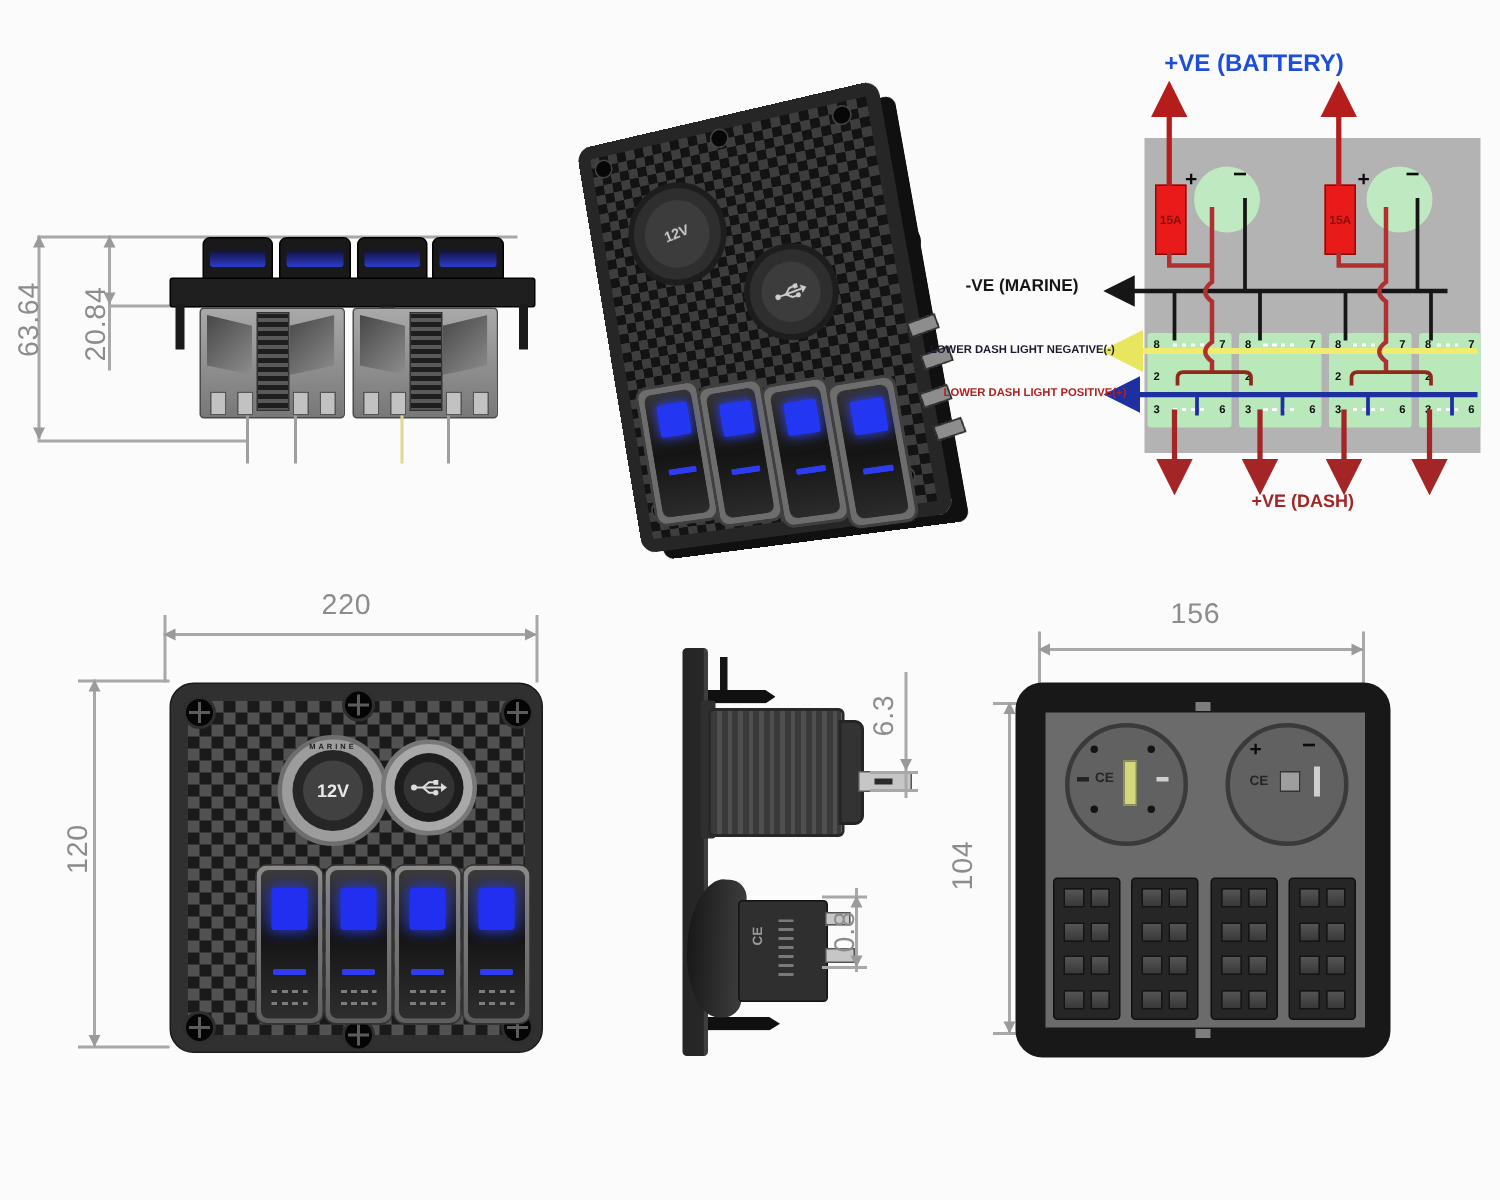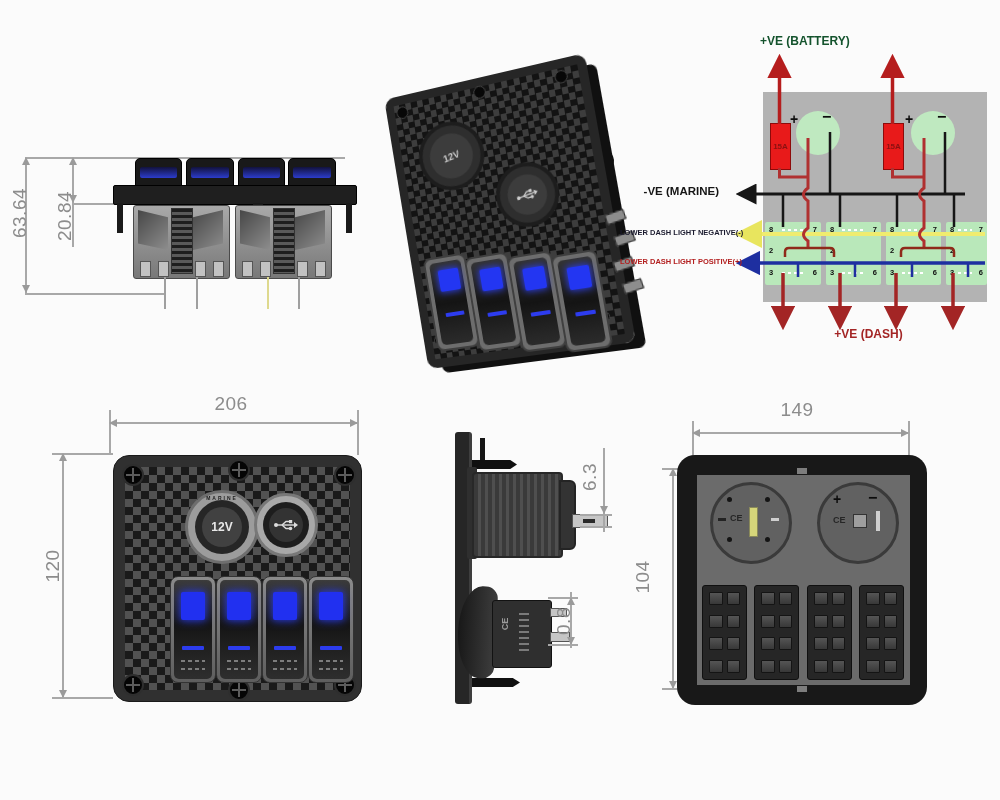--- a/index.html
+++ b/index.html
@@ -295,29 +295,29 @@
       <line x1="178" y1="243" x2="178" y2="257" stroke="#1e2fa0" stroke-width="2.5"></line>
       <line x1="235" y1="243" x2="235" y2="257" stroke="#1e2fa0" stroke-width="2.5"></line>
       <line x1="292" y1="243" x2="292" y2="257" stroke="#1e2fa0" stroke-width="2.5"></line>
       <line x1="348" y1="243" x2="348" y2="257" stroke="#1e2fa0" stroke-width="2.5"></line>
       <line x1="163" y1="253" x2="163" y2="298" stroke="#a32525" stroke-width="3.5" marker-end="url(#mdr)"></line>
       <line x1="220" y1="253" x2="220" y2="298" stroke="#a32525" stroke-width="3.5" marker-end="url(#mdr)"></line>
       <line x1="276" y1="253" x2="276" y2="298" stroke="#a32525" stroke-width="3.5" marker-end="url(#mdr)"></line>
       <line x1="333" y1="253" x2="333" y2="298" stroke="#a32525" stroke-width="3.5" marker-end="url(#mdr)"></line>
     </svg>
 
-    <div class="wd-lbl" style="left:140px;top:14px;width:152px;text-align:left;font-size:12px;color:#14532d;">+VE (BATTERY)</div>
+    <div class="wd-lbl" style="left:140px;top:14px;width:152px;text-align:center;font-size:16px;color:#1d4ed8;">+VE (BATTERY)</div>
     <div class="wd-lbl" style="left:15px;top:165px;width:84px;text-align:right;font-size:11.5px;color:#151515;">-VE (MARINE)</div>
     <div class="wd-lbl" style="left:0;top:208px;width:120px;text-align:left;font-size:7.5px;color:#1a1a2e;">LOWER DASH LIGHT NEGATIVE(-)</div>
-    <div class="wd-lbl" style="left:0;top:237px;width:140px;text-align:left;font-size:7.5px;color:#b32020;">LOWER DASH LIGHT POSITIVE(+)</div>
+    <div class="wd-lbl" style="left:0;top:237px;width:140px;text-align:center;font-size:7.5px;color:#b32020;">LOWER DASH LIGHT POSITIVE(+)</div>
     <div class="wd-lbl" style="left:176px;top:307px;width:145px;text-align:center;font-size:12px;color:#a32525;">+VE (DASH)</div>
   </div>
 
   <div class="abs" style="left:40px;top:390px;width:355px;height:335px;">
-    <div class="dimlbl" style="left:141px;top:3px;width:100px;">206</div>
+    <div class="dimlbl" style="left:141px;top:3px;width:100px;">220</div>
     <div class="vl" style="left:69px;top:20px;height:45px;"></div>
     <div class="vl" style="left:317px;top:20px;height:45px;"></div>
     <div class="hl" style="left:69px;top:32px;width:248px;"></div>
     <i class="arr arr-l" style="left:69px;top:29px;"></i>
     <i class="arr arr-r" style="left:310px;top:29px;"></i>
 
     <div class="dimlbl rot" style="left:-11px;top:165px;width:48px;">120</div>
     <div class="hl" style="left:12px;top:63px;width:61px;"></div>
     <div class="hl" style="left:12px;top:307px;width:61px;"></div>
     <div class="vl" style="left:22px;top:63px;height:245px;"></div>
@@ -439,21 +439,21 @@
 
     <div class="dimlbl rot" style="left:112px;top:190px;width:44px;">0.8</div>
     <div class="vl" style="left:140px;top:172px;height:56px;"></div>
     <div class="hl" style="left:118px;top:177px;width:30px;"></div>
     <div class="hl" style="left:118px;top:224px;width:30px;"></div>
     <i class="arr arr-u" style="left:137px;top:177px;"></i>
     <i class="arr arr-d" style="left:137px;top:217px;"></i>
   </div>
 
   <div class="abs" style="left:630px;top:395px;width:345px;height:340px;">
-    <div class="dimlbl" style="left:117px;top:4px;width:100px;">149</div>
+    <div class="dimlbl" style="left:117px;top:4px;width:100px;">156</div>
     <div class="vl" style="left:62px;top:26px;height:36px;"></div>
     <div class="vl" style="left:278px;top:26px;height:36px;"></div>
     <div class="hl" style="left:62px;top:37px;width:216px;"></div>
     <i class="arr arr-l" style="left:62px;top:34px;"></i>
     <i class="arr arr-r" style="left:271px;top:34px;"></i>
 
     <div class="dimlbl rot" style="left:-11px;top:171px;width:48px;">104</div>
     <div class="hl" style="left:32px;top:73px;width:26px;"></div>
     <div class="hl" style="left:32px;top:293px;width:26px;"></div>
     <div class="vl" style="left:42px;top:73px;height:221px;"></div>

